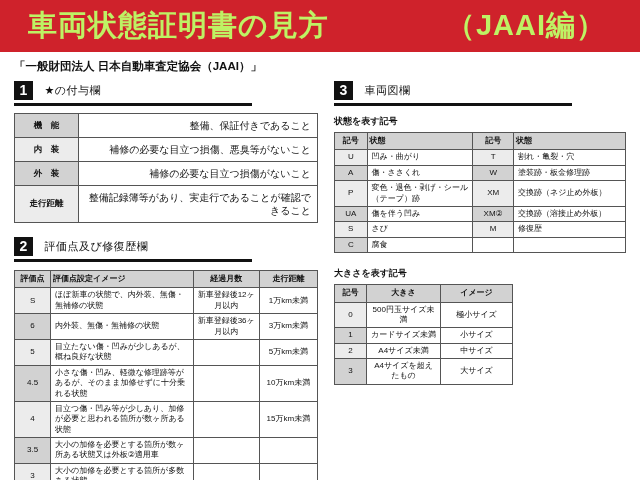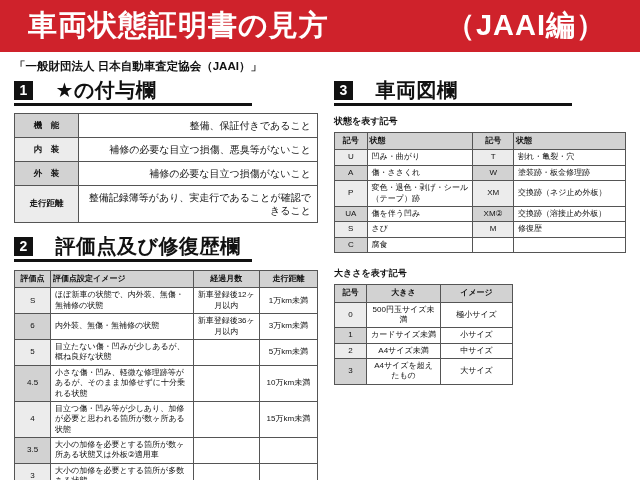--- a/index.html
+++ b/index.html
@@ -1,37 +1,37 @@
 <!DOCTYPE html>
 <html><head>
 <meta charset="utf-8">
 <style>
   * { margin:0; padding:0; box-sizing:border-box; }
   html,body { background:#fff; }
   body { font-family:"Liberation Sans","DejaVu Sans",sans-serif; color:#111; }
   .page { width:640px; height:480px; overflow:hidden; background:#fff; position:relative; }
 
   
-  .banner { height:52px; background:#cf222b; color:#ffffff; display:flex;
+  .banner { height:52px; background:#cf222b; color:#bef264; display:flex;
             align-items:center; justify-content:space-between; padding:0 34px 0 28px; }
   .banner .t { font-size:29px; font-weight:bold; letter-spacing:1px; }
 
   .subtitle { font-size:11.5px; font-weight:bold; margin:7px 16px 5px 14px; }
 
   .columns { display:flex; padding:0 14px; gap:16px; }
   .col-left  { width:304px; flex:0 0 304px; }
   .col-right { width:292px; flex:0 0 292px; }
 
   
   .sec-header { display:inline-block; min-width:238px; border-bottom:3px solid #111;
                 padding-bottom:3px; margin:2px 0 7px 0; white-space:nowrap; }
   .badge { display:inline-block; width:19px; height:19px; background:#111; color:#fff;
            font-weight:bold; text-align:center; line-height:19px; font-size:14px;
            vertical-align:top; }
-  .sec-title { font-size:20px; font-weight:bold; margin-left:18px; line-height:19px;
+  .sec-title { font-size:11px; font-weight:normal; margin-left:7px; line-height:19px;
                vertical-align:top; letter-spacing:0.5px; }
 
   table { border-collapse:collapse; table-layout:fixed; }
   td, th { border:1px solid #555; padding:2px 4px; font-size:8px; line-height:1.3;
            overflow:hidden; }
   th { font-weight:bold; }
 
   
   .t1 { width:100%; }
   .t1 th { width:64px; text-align:center; font-size:8.5px; padding:5px 2px; }

